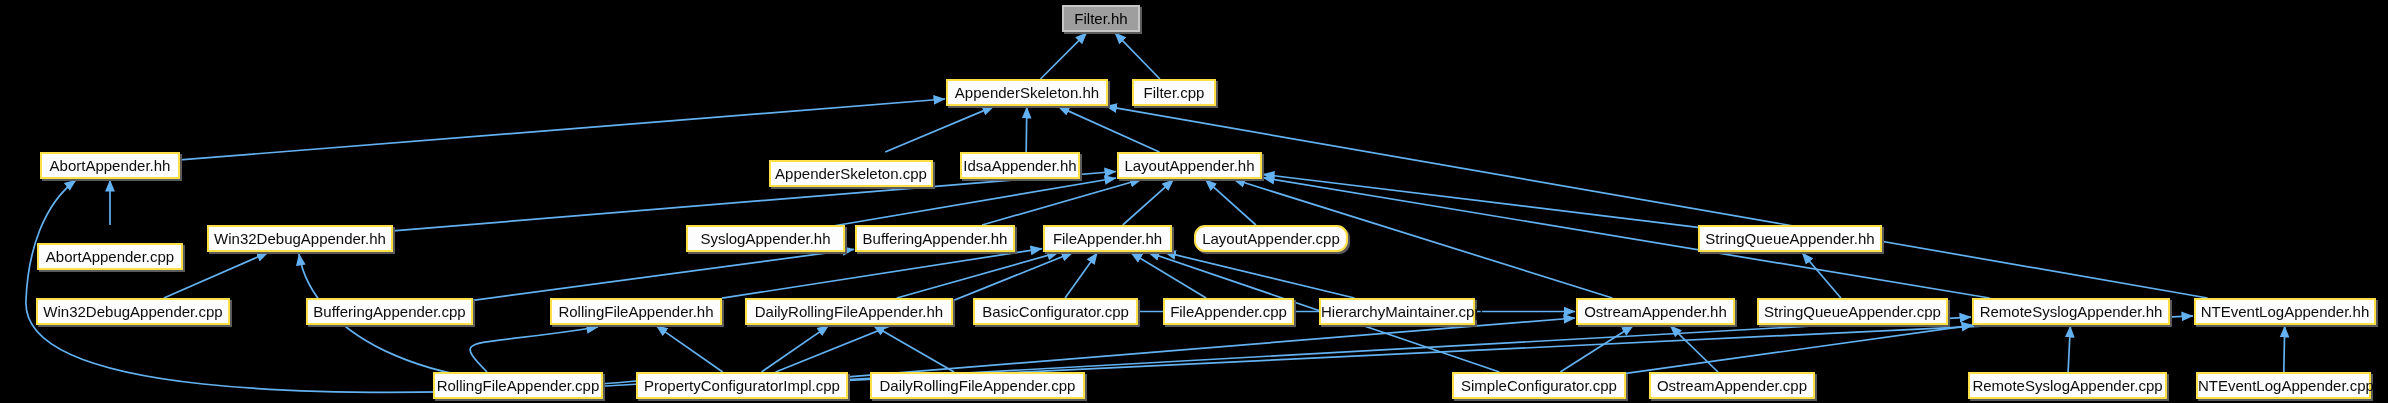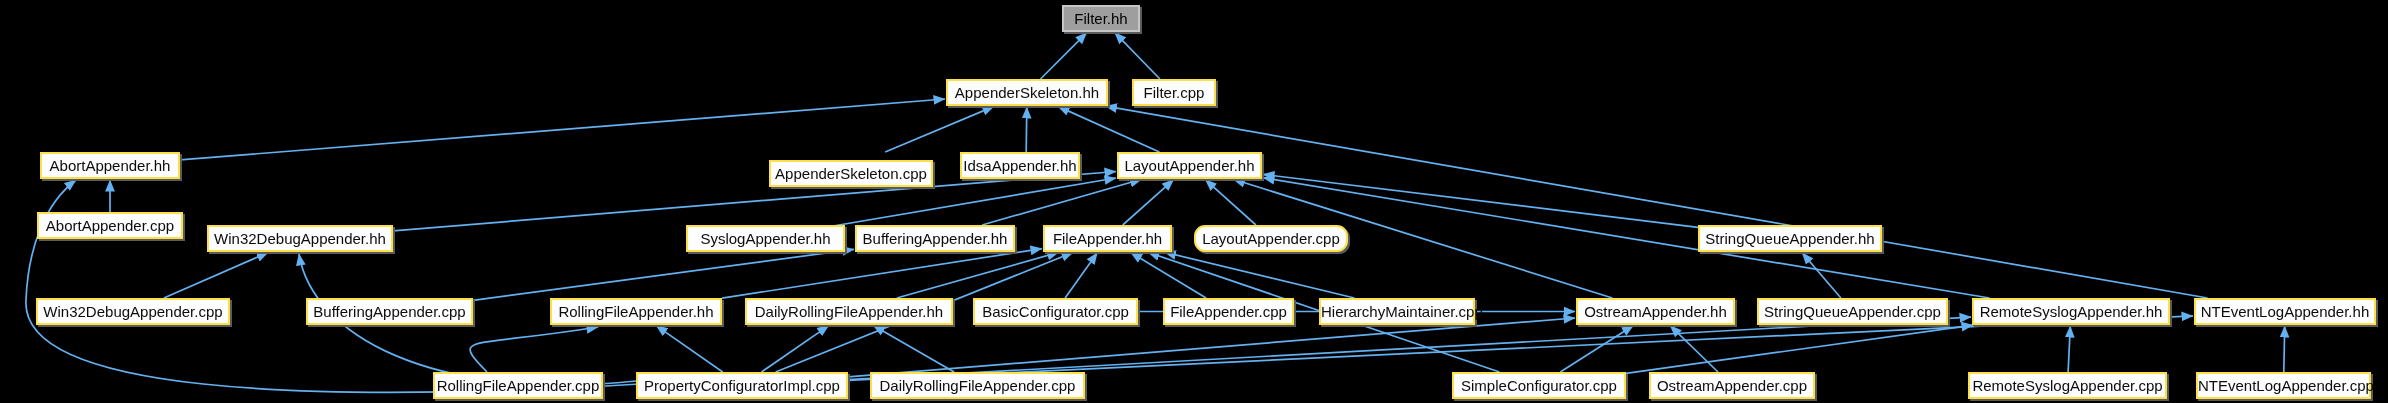--- a/index.html
+++ b/index.html
@@ -86,21 +86,21 @@
       </g>
   </svg>
   <div id="nodes">
       <div class="node highlight" style="left: 1062px; top: 5px; width: 78px;">Filter.hh</div>
       <div class="node" style="left: 946px; top: 79px; width: 162px;">AppenderSkeleton.hh</div>
       <div class="node" style="left: 1132px; top: 79px; width: 84px;">Filter.cpp</div>
       <div class="node" style="left: 40px; top: 152px; width: 140px;">AbortAppender.hh</div>
       <div class="node" style="left: 769px; top: 160px; width: 164px;">AppenderSkeleton.cpp</div>
       <div class="node" style="left: 960px; top: 152px; width: 120px;">IdsaAppender.hh</div>
       <div class="node" style="left: 1117px; top: 152px; width: 145px;">LayoutAppender.hh</div>
-      <div class="node" style="left: 37px; top: 212px; width: 146px;">AbortAppender.cpp</div>
+      <div class="node" style="left: 37px; top: 243px; width: 146px;">AbortAppender.cpp</div>
       <div class="node" style="left: 207px; top: 225px; width: 186px;">Win32DebugAppender.hh</div>
       <div class="node" style="left: 686px; top: 225px; width: 159px;">SyslogAppender.hh</div>
       <div class="node" style="left: 855px; top: 225px; width: 160px;">BufferingAppender.hh</div>
       <div class="node" style="left: 1043px; top: 225px; width: 129px;">FileAppender.hh</div>
       <div class="node" style="left: 1194px; top: 225px; width: 154px; border-radius: 11px;">LayoutAppender.cpp</div>
       <div class="node" style="left: 1698px; top: 225px; width: 184px;">StringQueueAppender.hh</div>
       <div class="node" style="left: 36px; top: 298px; width: 194px;">Win32DebugAppender.cpp</div>
       <div class="node" style="left: 306px; top: 298px; width: 167px;">BufferingAppender.cpp</div>
       <div class="node" style="left: 550px; top: 298px; width: 172px;">RollingFileAppender.hh</div>
       <div class="node" style="left: 745px; top: 298px; width: 208px;">DailyRollingFileAppender.hh</div>

